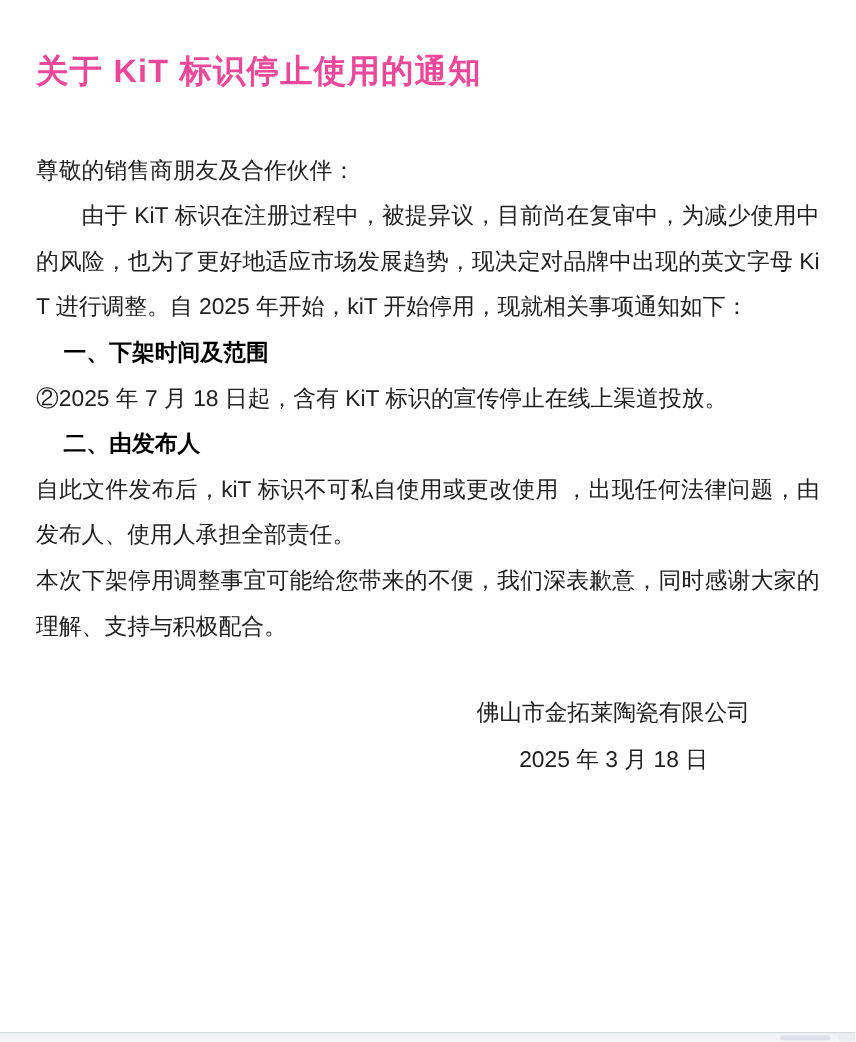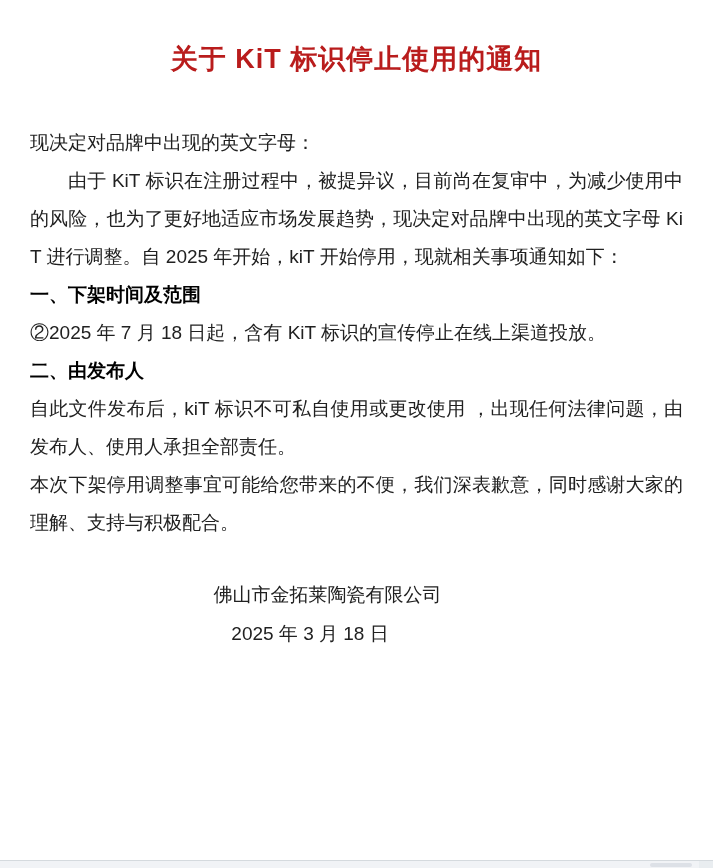--- a/index.html
+++ b/index.html
@@ -13,55 +13,56 @@
     overflow: hidden;
     font-family: "Liberation Sans", sans-serif;
     color: #212121;
     position: relative;
   }
   .page {
     padding: 38px 30px 0 30px;
     box-sizing: border-box;
   }
   .doc-title {
-    text-align: center;
+    text-align: left;
     font-size: 27px;
     font-weight: bold;
-    color: #b91c1c;
+    color: #ec4899;
     line-height: 42px;
     margin: 0 0 44px 0;
     letter-spacing: 1px;
   }
   .para {
     margin: 0;
     font-size: 19px;
     line-height: 38px;
     text-align: justify;
     word-break: break-all;
   }
   .indent {
     text-indent: 2em;
   }
   .heading {
     font-weight: bold;
     color: #000000;
+    margin-left: 23px;
   }
   .signature-block {
     margin-top: 34px;
   }
   .sig-company {
-    text-align: center;
+    text-align: right;
     padding-right: 58px;
     font-size: 19px;
     line-height: 38px;
     margin: 0;
     font-family: Liberation Serif, serif;
   }
   .sig-date {
-    text-align: center;
+    text-align: right;
     padding-right: 93px;
     font-size: 19px;
     line-height: 40px;
     margin: 0;
   }
   .h-scrollbar {
     position: absolute;
     left: 0;
     bottom: 0;
     width: 713px;
@@ -88,21 +89,21 @@
     background: #e9edf0;
   }
 </style>
 </head>
 <body>
 
 <div class="page">
 
   <h1 class="doc-title">关于 KiT 标识停止使用的通知</h1>
 
-  <p class="para">现决定对品牌中出现的英文字母：</p>
+  <p class="para">尊敬的销售商朋友及合作伙伴：</p>
 
   <p class="para indent">由于 KiT 标识在注册过程中，被提异议，目前尚在复审中，为减少使用中的风险，也为了更好地适应市场发展趋势，现决定对品牌中出现的英文字母 KiT 进行调整。自 2025 年开始，kiT 开始停用，现就相关事项通知如下：</p>
 
   <p class="para heading">一、下架时间及范围</p>
 
 
   <p class="para">②2025 年 7 月 18 日起，含有 KiT 标识的宣传停止在线上渠道投放。</p>
 
   <p class="para heading">二、由发布人</p>
 

